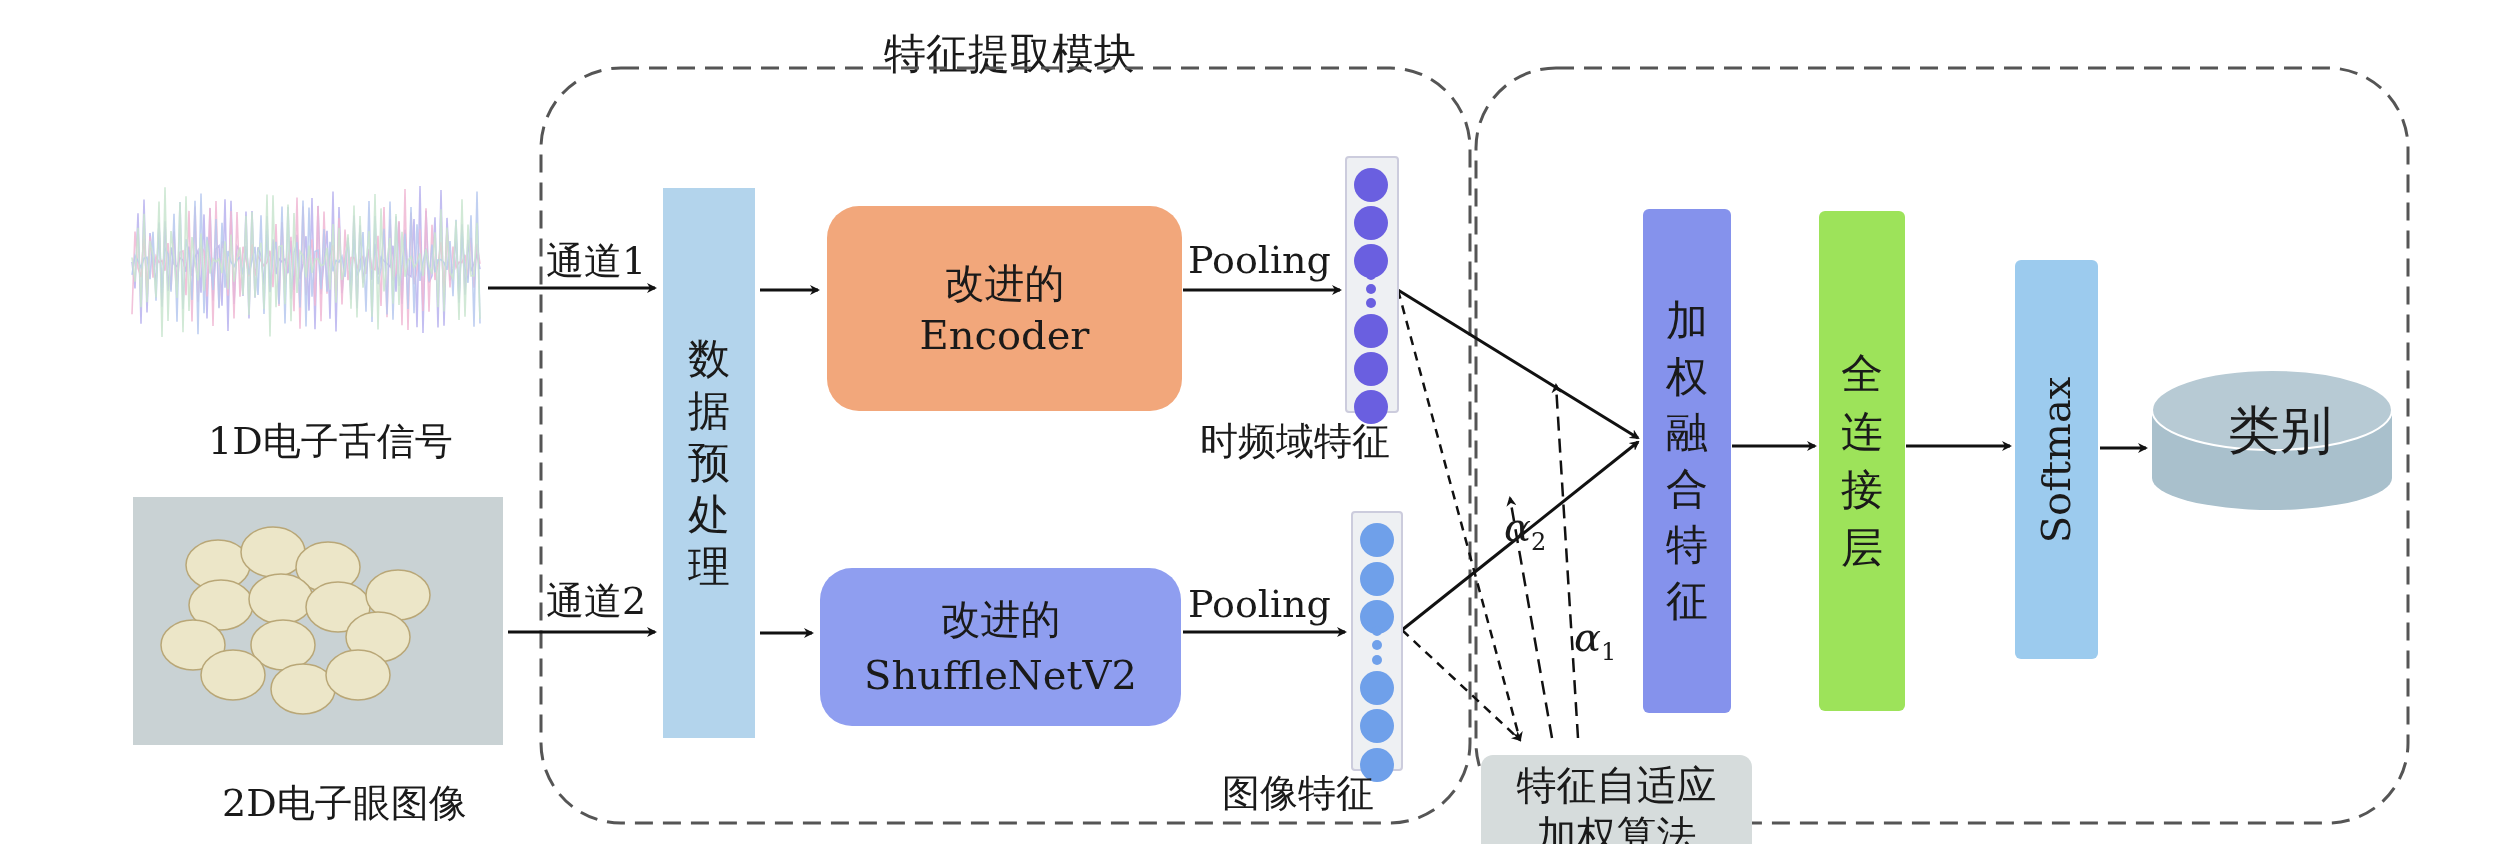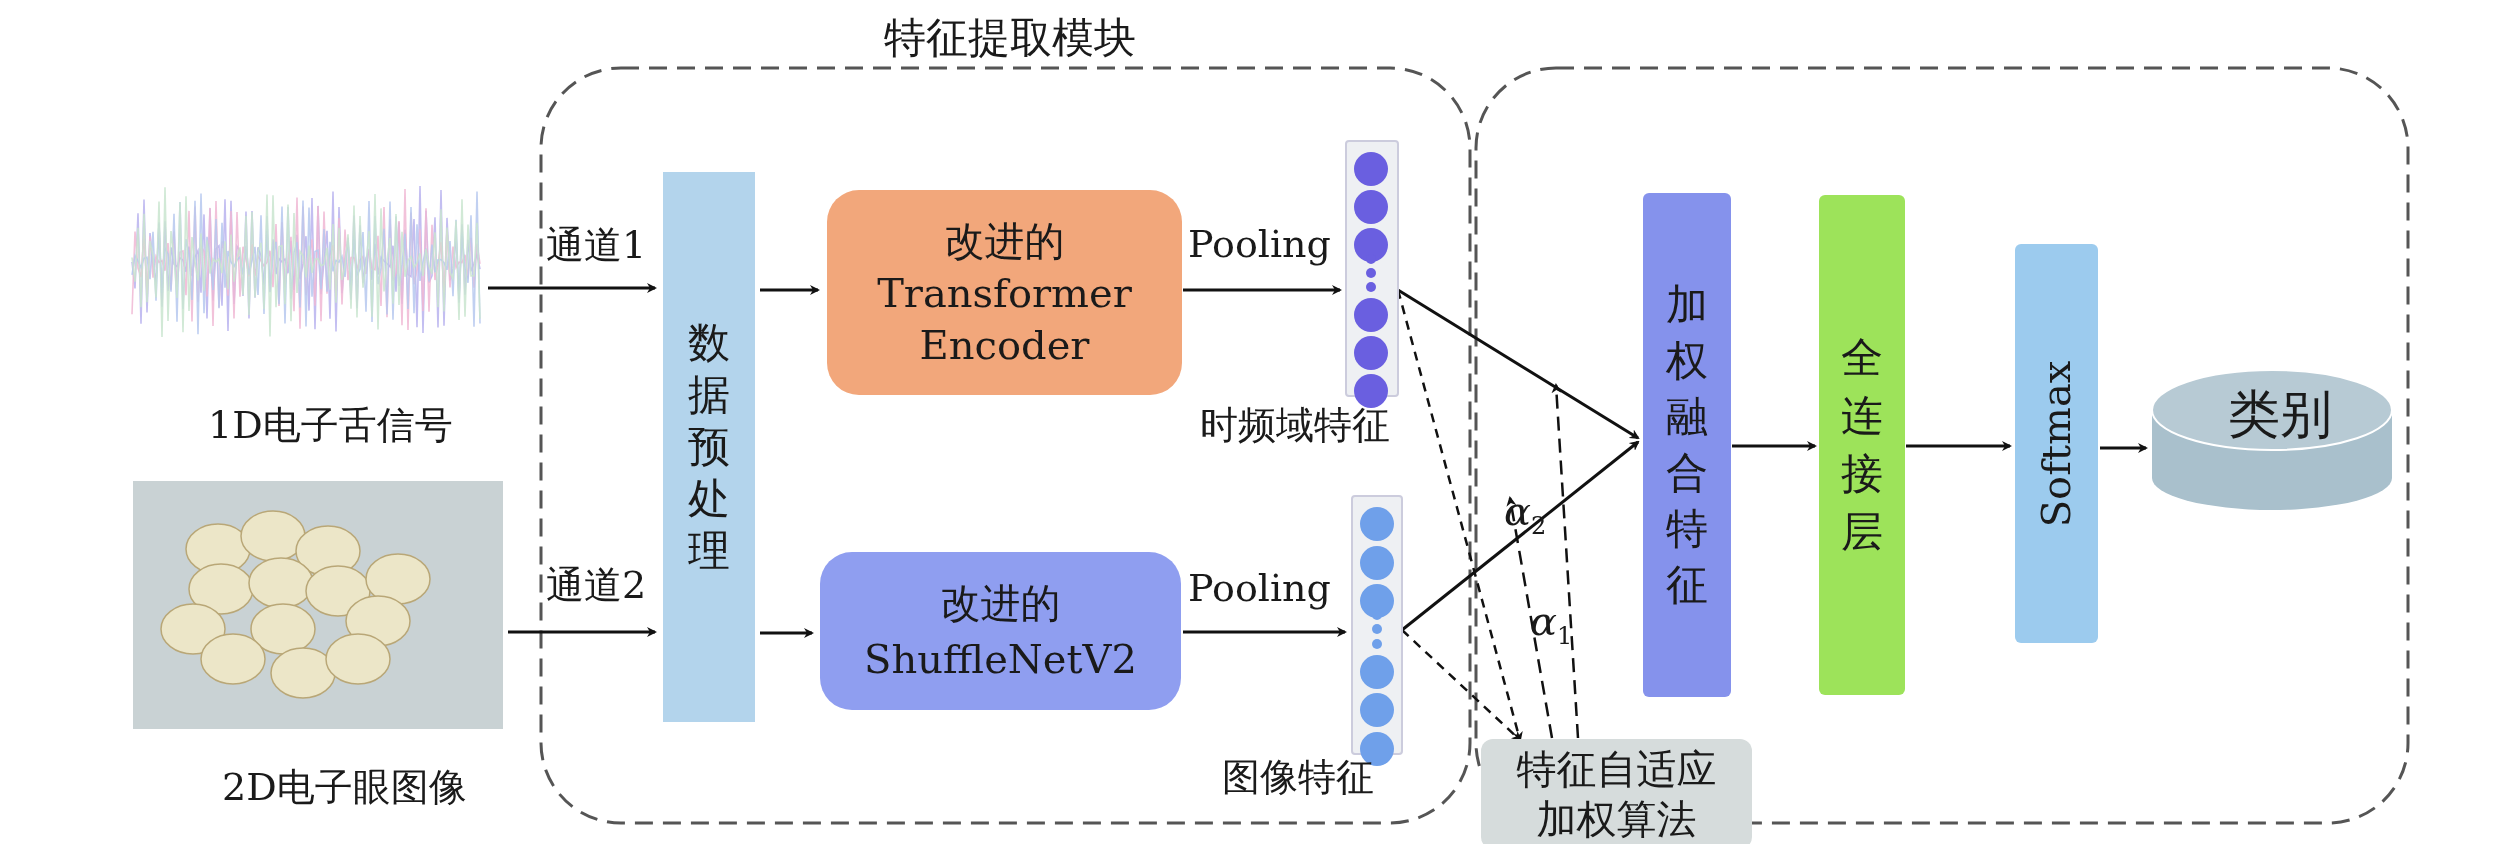--- a/index.html
+++ b/index.html
@@ -1,17 +1,17 @@
 <!DOCTYPE html>
 <html><head>
 <meta charset="utf-8">
 <style>
   html,body{margin:0;padding:0;background:#fff;}
   #canvas{position:relative;width:2520px;height:844px;overflow:hidden;background:#fff;font-family:"DejaVu Serif","Liberation Serif",serif;color:#1a1a1a;}
-  .abs{position:absolute;}
+  .abs{position:absolute;margin-top:16px;}
   .title{font-size:42px;white-space:nowrap;transform:translateX(-50%);}
   .label{font-size:38px;white-space:nowrap;}
   .box{display:flex;align-items:center;justify-content:center;text-align:center;box-sizing:border-box;}
   .vtext{display:flex;flex-direction:column;align-items:center;font-size:42px;line-height:52px;}
   svg{position:absolute;left:0;top:0;}
   .photo{background:#c9d2d4;overflow:hidden;}
 </style>
 </head>
 <body>
 
@@ -87,21 +87,20 @@
         <div>数</div>
         <div>据</div>
         <div>预</div>
         <div>处</div>
         <div>理</div>
       </div>
   </div>
 
   <div class="abs box" style="left:827px;top:190px;width:355px;height:205px;background:#f2a77b;border-radius:32px;font-size:40px;line-height:52px;flex-direction:column;">
     <div>改进的</div>
-    <div>Transformer</div>
     <div>Encoder</div>
   </div>
 
   <div class="abs box" style="left:820px;top:552px;width:361px;height:158px;background:#8f9ef0;border-radius:32px;font-size:40px;line-height:56px;flex-direction:column;">
     <div>改进的</div>
     <div>ShuffleNetV2</div>
   </div>
 
   <div class="abs label" style="left:1188px;top:222px;">Pooling</div>
   <div class="abs label" style="left:1188px;top:566px;">Pooling</div>
@@ -126,21 +125,21 @@
       <div style="position: absolute; left: 7px; top: 234.798px; width: 34px; height: 34px; border-radius: 50%; background: rgb(111, 160, 234);"></div>
       <div style="position: absolute; left: 19px; top: 113.328px; width: 10px; height: 10px; border-radius: 50%; background: rgb(111, 160, 234);"></div>
       <div style="position: absolute; left: 19px; top: 127.494px; width: 10px; height: 10px; border-radius: 50%; background: rgb(111, 160, 234);"></div>
       <div style="position: absolute; left: 19px; top: 141.66px; width: 10px; height: 10px; border-radius: 50%; background: rgb(111, 160, 234);"></div>
     </div>
 
   <div class="abs label" style="left:1200px;top:400px;">时频域特征</div>
   <div class="abs label" style="left:1222px;top:752px;">图像特征</div>
 
   <div class="abs" style="left:1504px;top:488px;font-size:40px;font-style:italic;"><span>α</span><sub style="font-size:24px;font-style:normal;">2</sub></div>
-  <div class="abs" style="left:1530px;top:598px;font-size:40px;font-style:italic;text-align:right;"><span>α</span><sub style="font-size:24px;font-style:normal;">1</sub></div>
+  <div class="abs" style="left:1574px;top:598px;font-size:40px;font-style:italic;text-align:right;"><span>α</span><sub style="font-size:24px;font-style:normal;">1</sub></div>
 
   <div class="abs box" style="left:1481px;top:739px;width:271px;height:110px;background:#d6dcdc;border-radius:12px;flex-direction:column;font-size:40px;line-height:50px;">
     <div>特征自适应</div>
     <div>加权算法</div>
   </div>
 
   <div class="abs box" style="left:1643px;top:193px;width:88px;height:504px;background:#8592ec;border-radius:6px;">
     <div class="vtext" id="fusion-chars" style="line-height:56px;">
         <div>加</div>
         <div>权</div>

